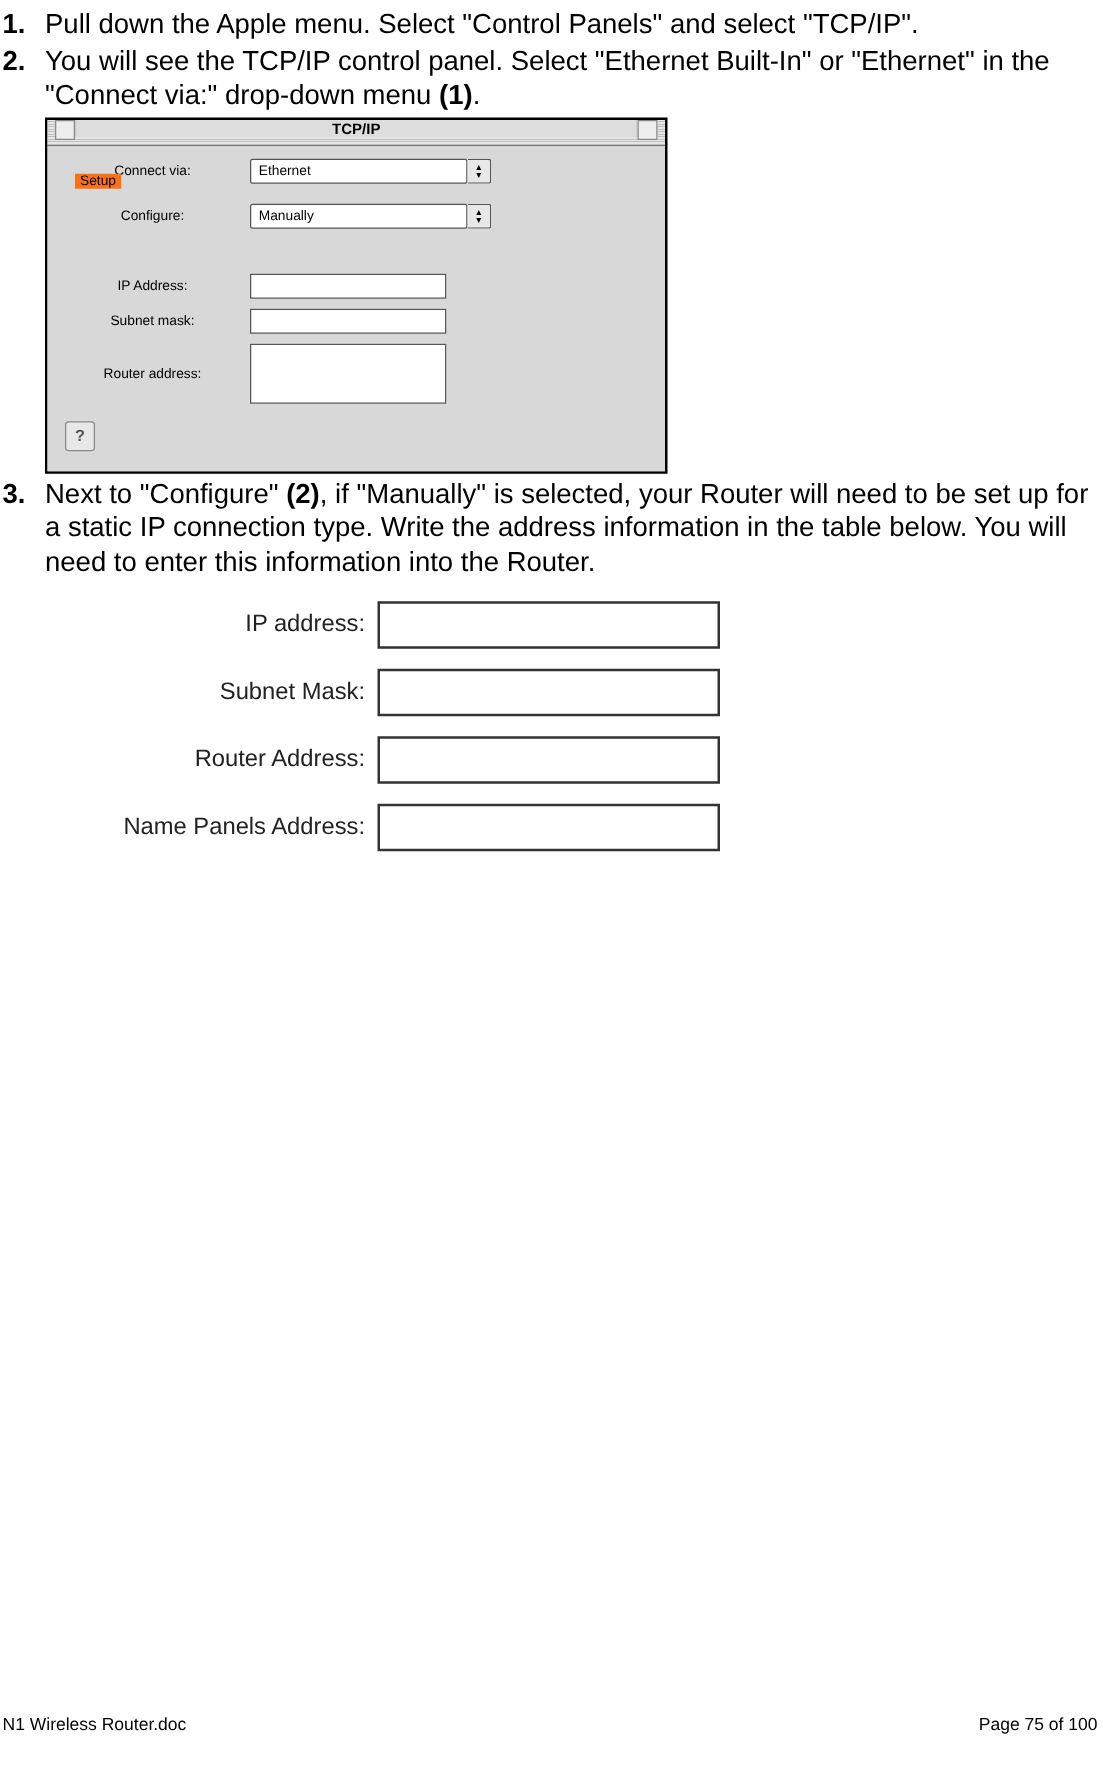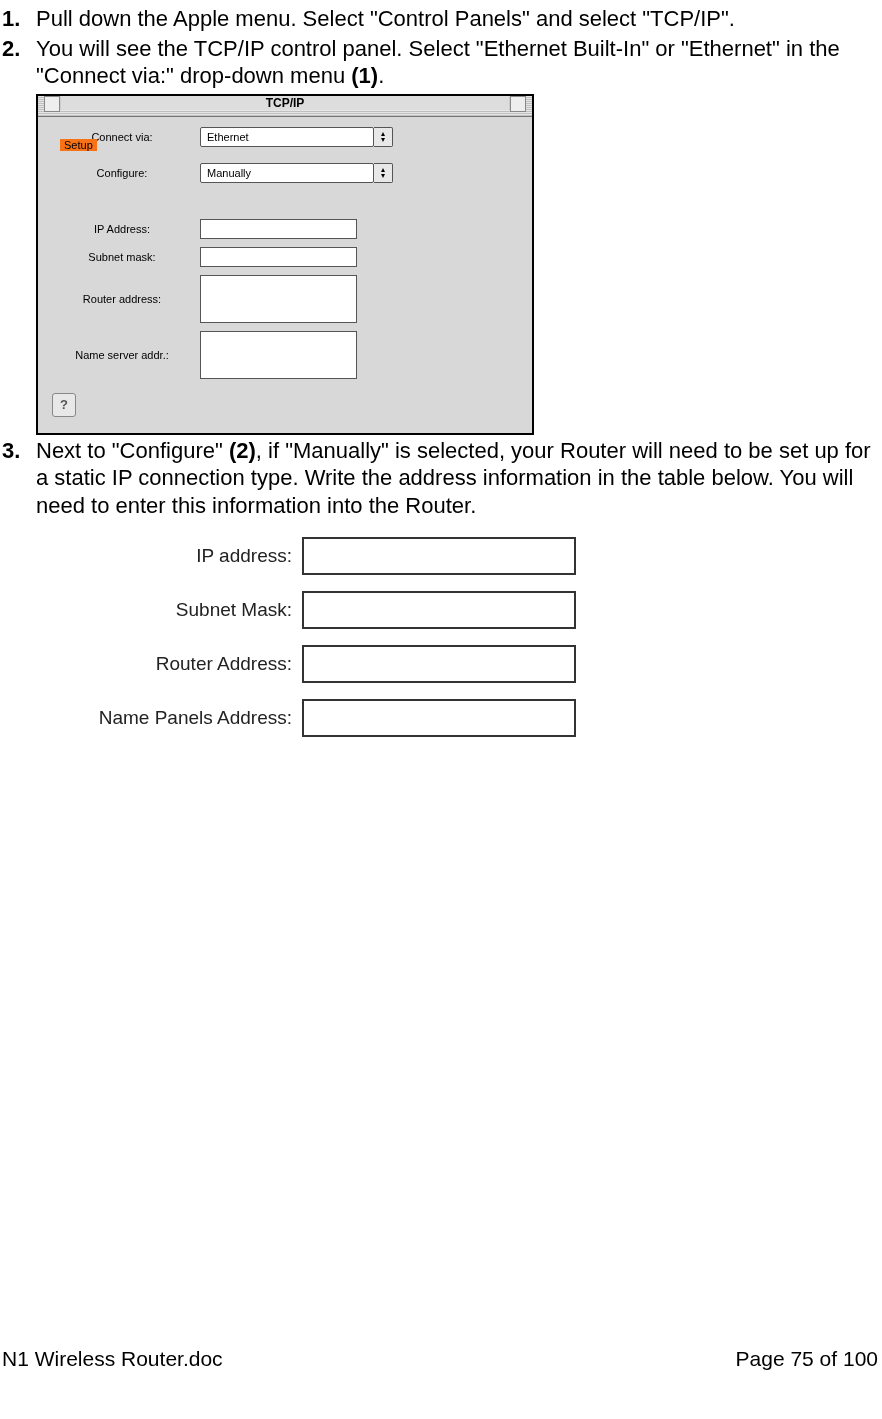--- a/index.html
+++ b/index.html
@@ -30,21 +30,21 @@
   .tbox-r{border:1px solid #555;background:#fff;height:46px;width:120px}
   .searchlbl{font-size:11px;text-align:left;margin:0 0 4px 0}
   .sd-col{position:absolute;left:340px;top:186px}
   .helpbtn{width:22px;height:22px;border:1px solid #888;border-radius:3px;background:#e8e8e8;display:flex;align-items:center;justify-content:center;margin-top:14px;font-size:13px;font-weight:bold;color:#555}
   
   .form2{margin:18px 0 0 80px}
   .frow{display:flex;align-items:center;margin-bottom:16px}
   .flbl{width:210px;text-align:right;font-size:19px;padding-right:10px;color:#222}
   .fbox{border:2px solid #333;height:34px;width:270px;background:#fff}
   
-  .footer{position:absolute;left:2px;bottom:48px;width:876px;display:flex;font-size:21px}
+  .footer{position:absolute;left:2px;bottom:32px;width:876px;display:flex;font-size:14px}
   .footer .l{flex:0 0 340px}
   .footer .c{flex:1;text-align:right}
 </style>
 </head>
 <body>
 
 <div class="page">
 
   <ol class="ol">
     <li>
@@ -96,24 +96,20 @@
           <div class="tbox-s"></div>
         </div>
         <div class="row">
           <div class="lbl">Subnet mask:</div>
           <div class="tbox-s"></div>
         </div>
         <div class="row">
           <div class="lbl">Router address:</div>
           <div class="tbox-m"></div>
         </div>
-        <div class="row">
-          <div class="lbl">Name server addr.:</div>
-          <div class="tbox-m"></div>
-        </div>
 
 
         <div class="helpbtn">
             <span>?</span>
           </div>
       </div>
     </div>
   </div>
 
   <ol class="ol">

